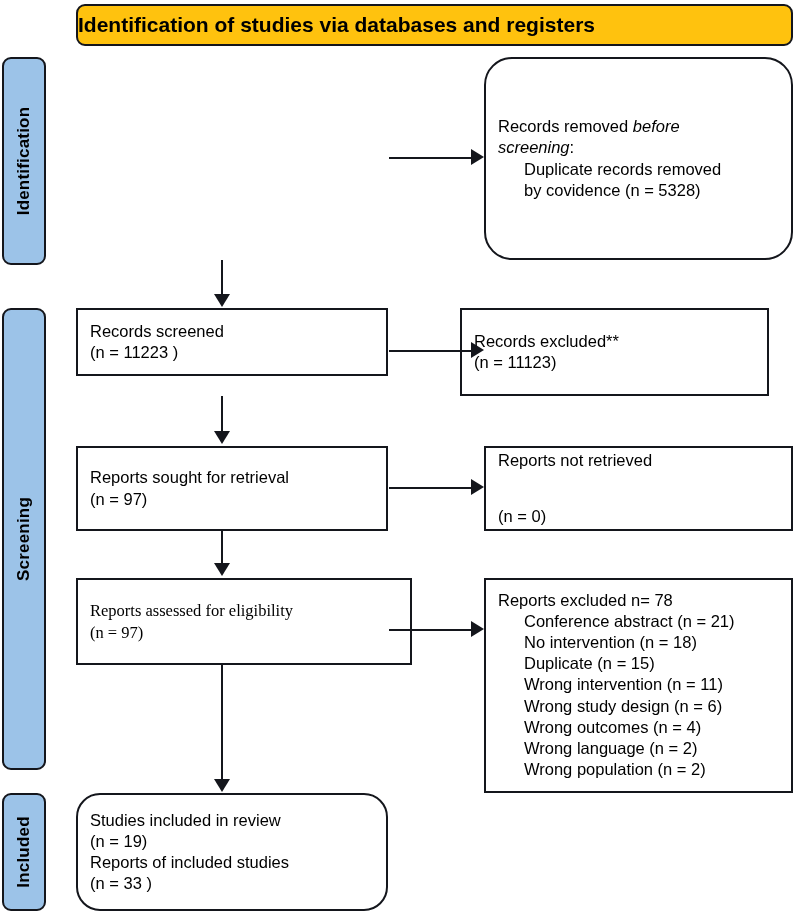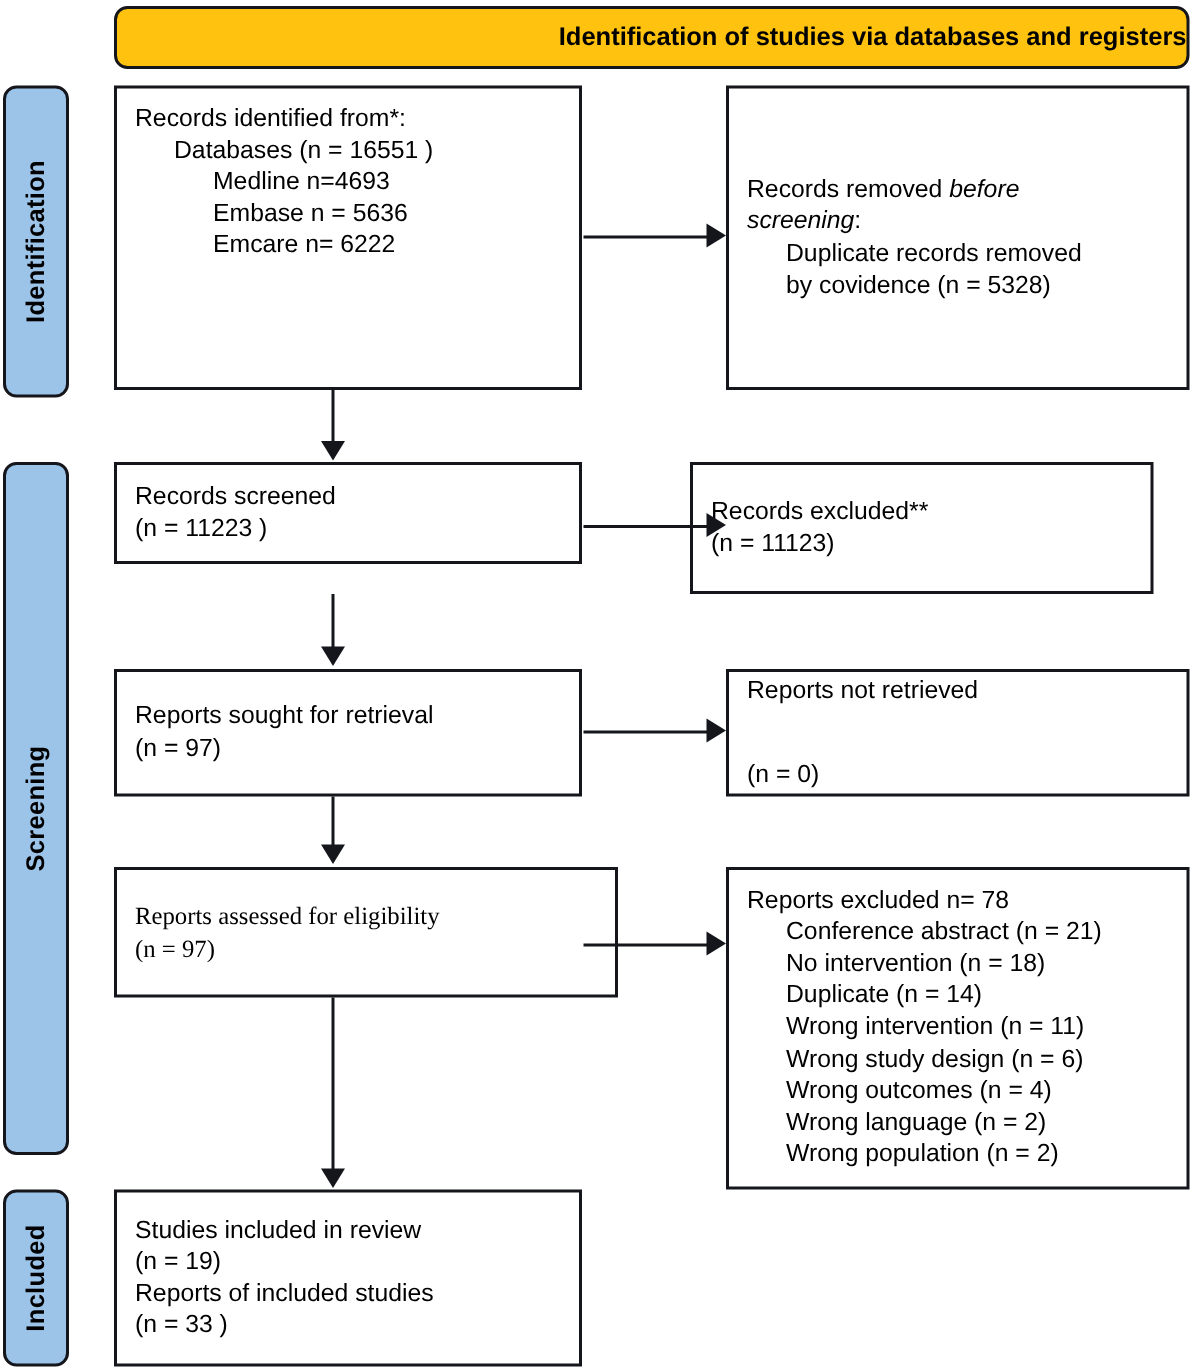--- a/index.html
+++ b/index.html
@@ -45,25 +45,24 @@
 
   
   .banner {
     position: absolute;
     background: #FFC20E;
     border: 2.5px solid #14161c;
     border-radius: 9px;
     box-sizing: border-box;
     display: flex;
     align-items: center;
-    justify-content: flex-end;
+    justify-content: flex-start;
     font-weight: bold;
-    font-size: 17px;
+    font-size: 21px;
     text-align: center;
-    padding-left: 18px;
   }
 
   
   .box {
     position: absolute;
     background: #ffffff;
     border: 2.5px solid #14161c;
     box-sizing: border-box;
     padding: 10px 12px;
     font-size: 16.5px;
@@ -121,29 +120,22 @@
   </div>
 
   <div class="phase-bar" style="left:2px; top:793px; width:44px; height:118px;">
     <span class="phase-text">Included</span>
   </div>
 
   <div class="banner" style="left:76px; top:4px; width:717px; height:42px;">
     <span>Identification of studies via databases and registers</span>
   </div>
 
-  <div class="box" style="left:76px; top:57px; width:312px; height:203px;">
-    <div class="line">Records identified from*:</div>
-    <div class="line ind1">Databases (n = 16551 )</div>
-    <div class="line ind2">Medline n=4693</div>
-    <div class="line ind2">Embase n = 5636</div>
-    <div class="line ind2">Emcare n= 6222</div>
-  </div>
-
-  <div class="box vcenter" style="left:484px; top:57px; width:309px; height:203px;">
+
+  <div class="box vcenter" style="left:484px; top:57px; width:309px; height:203px;border-radius:28px;">
     <div class="line"><span>Records removed </span><em>before</em></div>
     <div class="line"><em>screening</em><span>:</span></div>
     <div class="line ind1">Duplicate records removed</div>
     <div class="line ind1">by covidence (n = 5328)</div>
   </div>
 
   <div class="conn">
     <div class="conn-line-h" style="left:389px; top:157px; width:84px;"></div>
     <div class="arrow-right" style="left:471px; top:149px;"></div>
   </div>
@@ -192,37 +184,37 @@
 
   <div class="box vcenter" style="left:76px; top:578px; width:336px; height:87px;font-family:Liberation Serif, serif;">
     <div class="line">Reports assessed for eligibility</div>
     <div class="line">(n = 97)</div>
   </div>
 
   <div class="box" style="left:484px; top:578px; width:309px; height:215px;">
     <div class="line">Reports excluded n= 78</div>
     <div class="line ind1">Conference abstract (n = 21)</div>
     <div class="line ind1">No intervention (n = 18)</div>
-    <div class="line ind1">Duplicate (n = 14)</div>
+    <div class="line ind1">Duplicate (n = 15)</div>
     <div class="line ind1">Wrong intervention (n = 11)</div>
     <div class="line ind1">Wrong study design (n = 6)</div>
     <div class="line ind1">Wrong outcomes (n = 4)</div>
     <div class="line ind1">Wrong language (n = 2)</div>
     <div class="line ind1">Wrong population (n = 2)</div>
   </div>
 
   <div class="conn">
     <div class="conn-line-h" style="left:389px; top:629px; width:84px;"></div>
     <div class="arrow-right" style="left:471px; top:621px;"></div>
   </div>
   <div class="conn">
     <div class="conn-line-v" style="left:221px; top:665px; height:115px;"></div>
     <div class="arrow-down" style="left:214px; top:779px;"></div>
   </div>
 
-  <div class="box vcenter" style="left:76px; top:793px; width:312px; height:118px;">
+  <div class="box vcenter" style="left:76px; top:793px; width:312px; height:118px;border-radius:24px;">
     <div class="line">Studies included in review</div>
     <div class="line">(n = 19)</div>
     <div class="line">Reports of included studies</div>
     <div class="line">(n = 33 )</div>
   </div>
 
 </div>
 
 </body></html>

